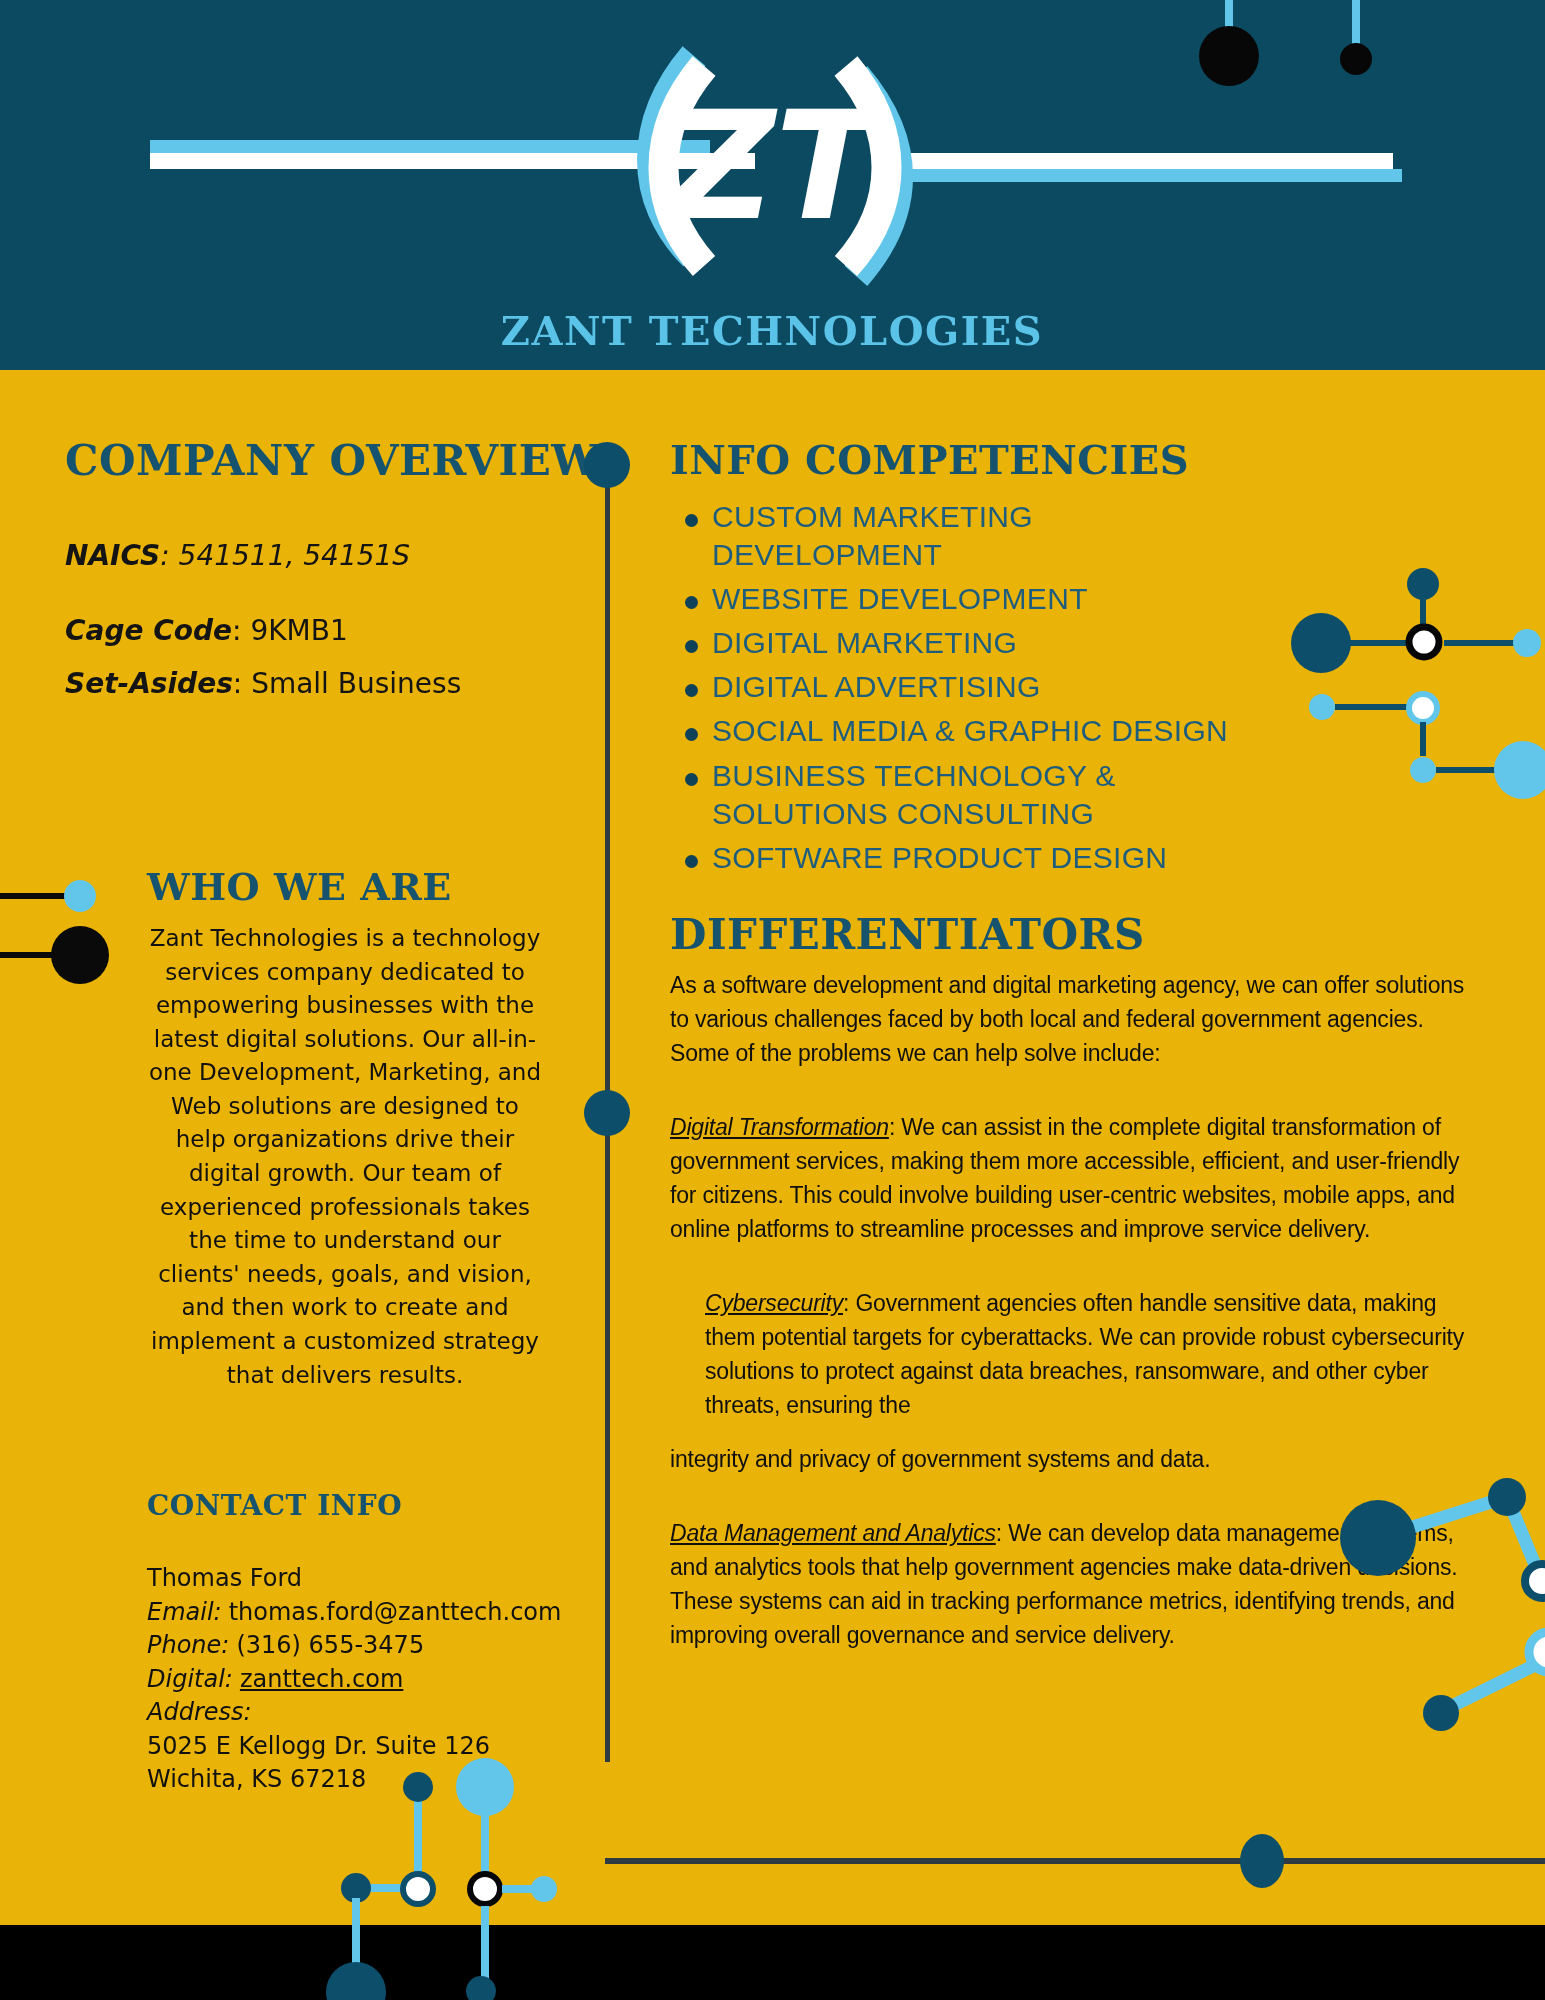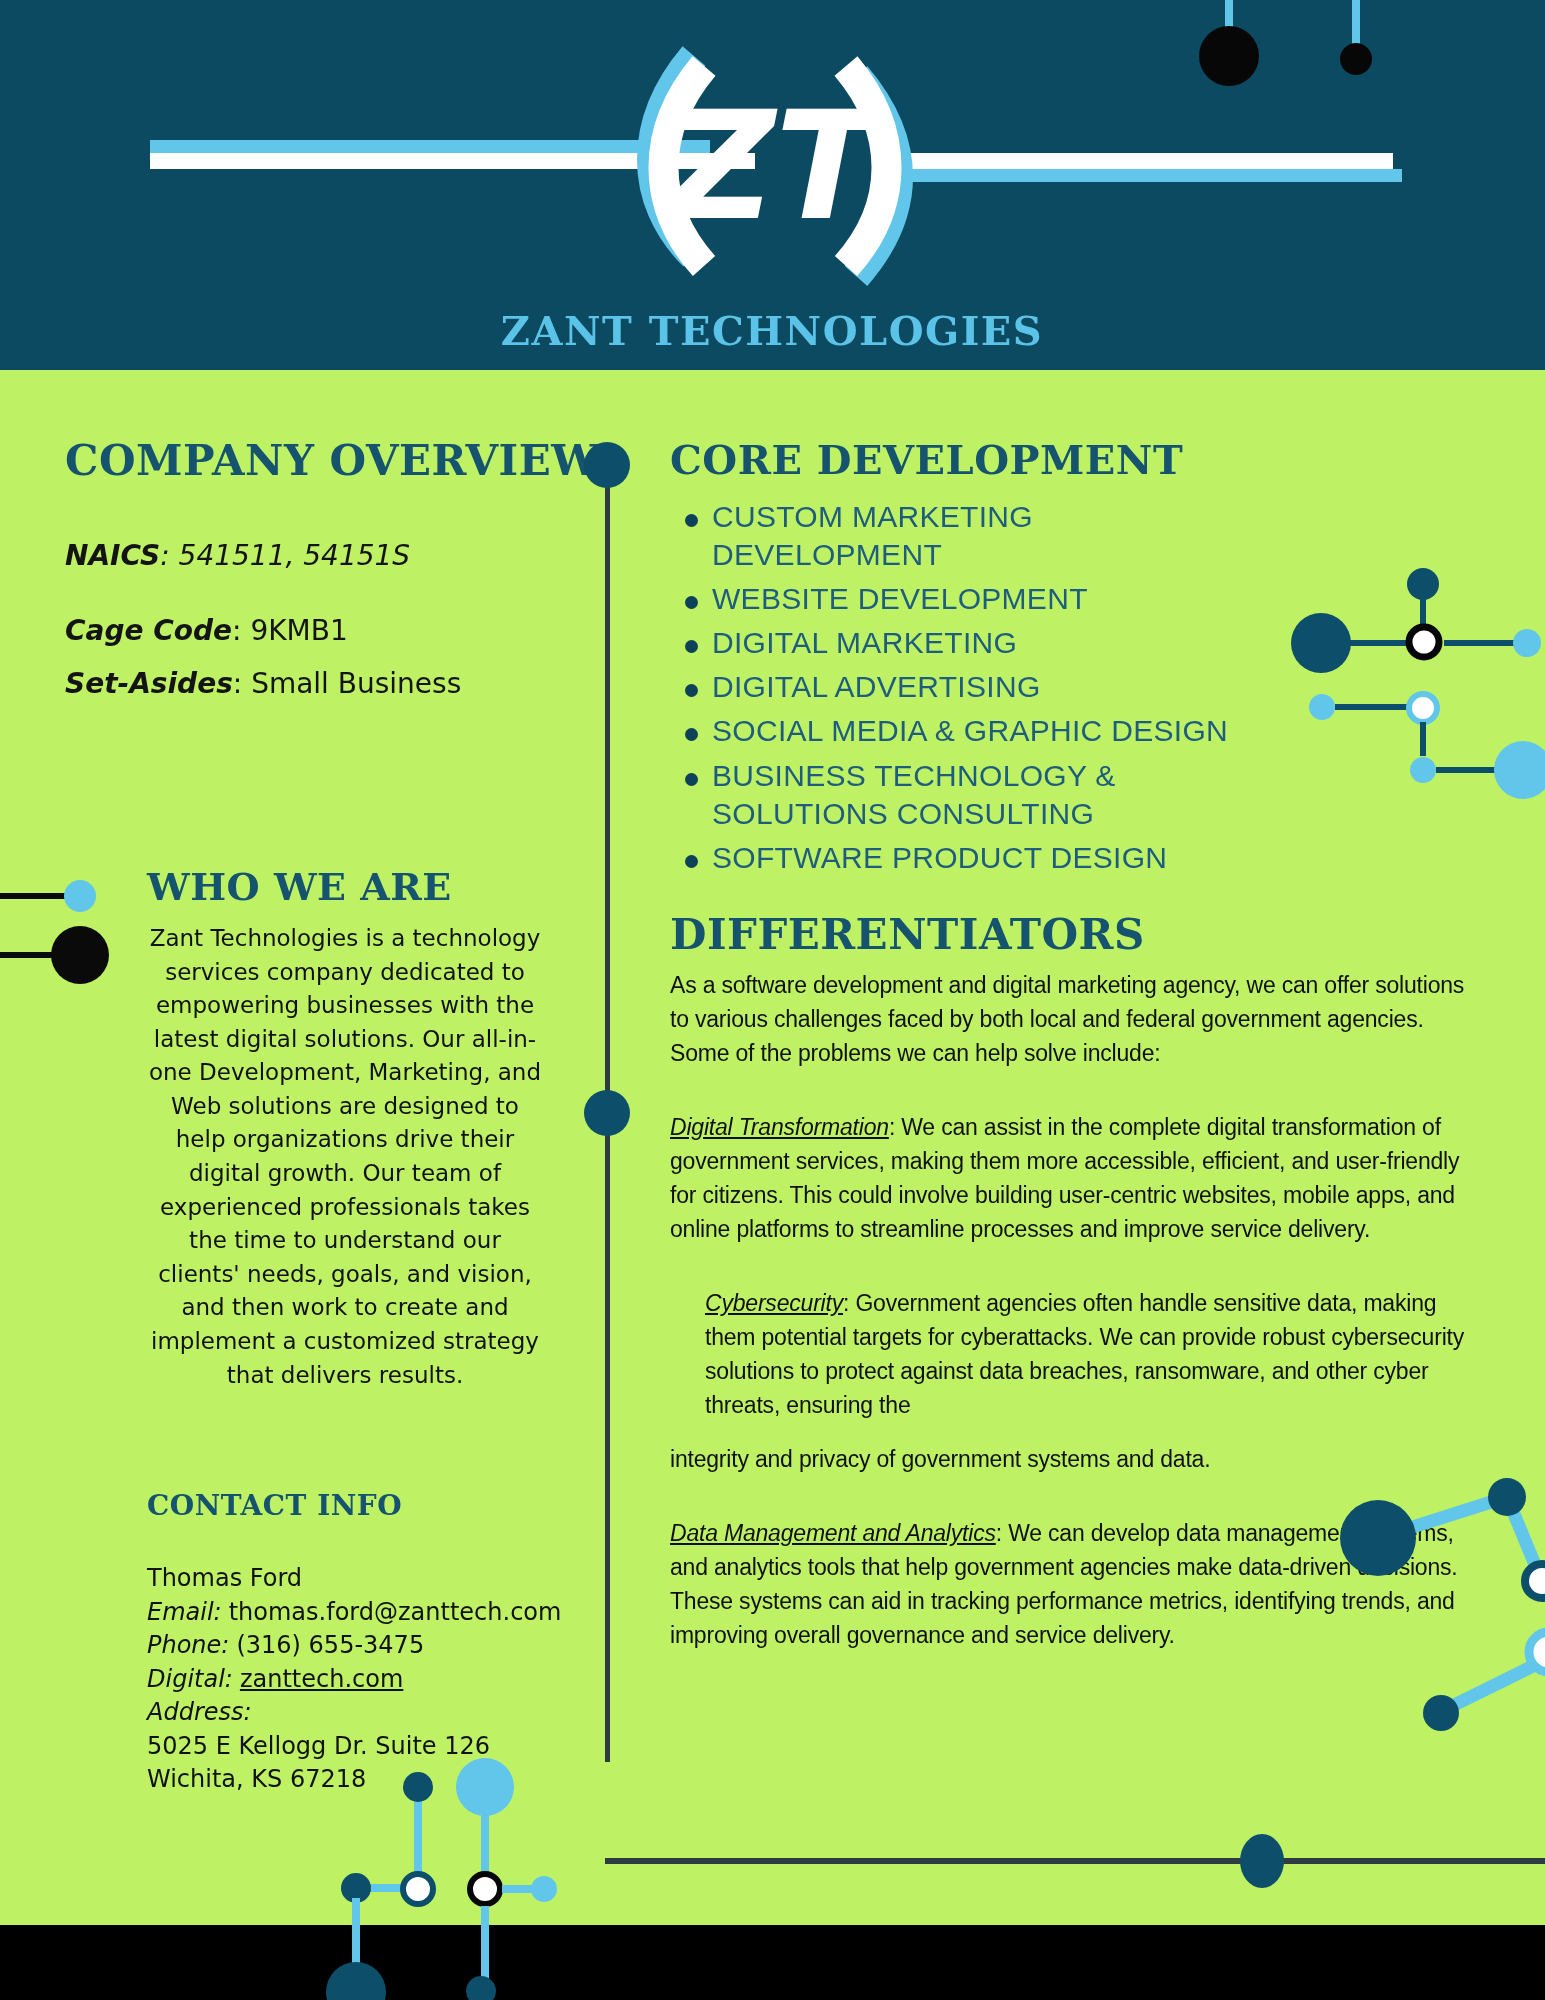--- a/index.html
+++ b/index.html
@@ -1,16 +1,16 @@
 <!DOCTYPE html>
 <html><head>
 <meta charset="utf-8">
 <style>
   html,body{margin:0;padding:0;background:#e8e8e8;}
-  #page{position:relative;width:1545px;height:2000px;background:#bef264;overflow:hidden;
+  #page{position:relative;width:1545px;height:2000px;background:#eab308;overflow:hidden;
         font-family:"DejaVu Sans",sans-serif;color:#111;}
   
   .header{position:absolute;left:0;top:0;width:1545px;height:370px;background:#0b4a60;}
   .header svg{position:absolute;left:0;top:0;}
   
   .h-serif{font-family:"DejaVu Serif",serif;font-weight:bold;color:#15536f;line-height:1;
            letter-spacing:.5px;margin:0;position:absolute;}
   
   .overview-h{left:65px;top:440px;font-size:42px;}
   .fields{position:absolute;left:65px;top:534px;font-size:28px;line-height:44px;color:#141414;}
@@ -97,21 +97,21 @@
       <div><span class="clabel">Email:</span><span>thomas.ford@zanttech.com</span></div>
       <div><span class="clabel">Phone:</span><span>(316) 655-3475</span></div>
       <div><span class="clabel">Digital:</span><a class="clink" href="#">zanttech.com</a></div>
       <div><span class="clabel">Address:</span></div>
       <div>5025 E Kellogg Dr. Suite 126</div>
       <div>Wichita, KS 67218</div>
     </div>
   </div>
 
   <div class="txt">
-    <h2 class="h-serif core-h">CORE DEVELOPMENT</h2>
+    <h2 class="h-serif core-h">INFO COMPETENCIES</h2>
     <ul class="core-list">
       <li>CUSTOM MARKETING
 DEVELOPMENT</li>
       <li>WEBSITE DEVELOPMENT</li>
       <li>DIGITAL MARKETING</li>
       <li>DIGITAL ADVERTISING</li>
       <li>SOCIAL MEDIA &amp; GRAPHIC DESIGN</li>
       <li>BUSINESS TECHNOLOGY &amp;
 SOLUTIONS CONSULTING</li>
       <li>SOFTWARE PRODUCT DESIGN</li>

